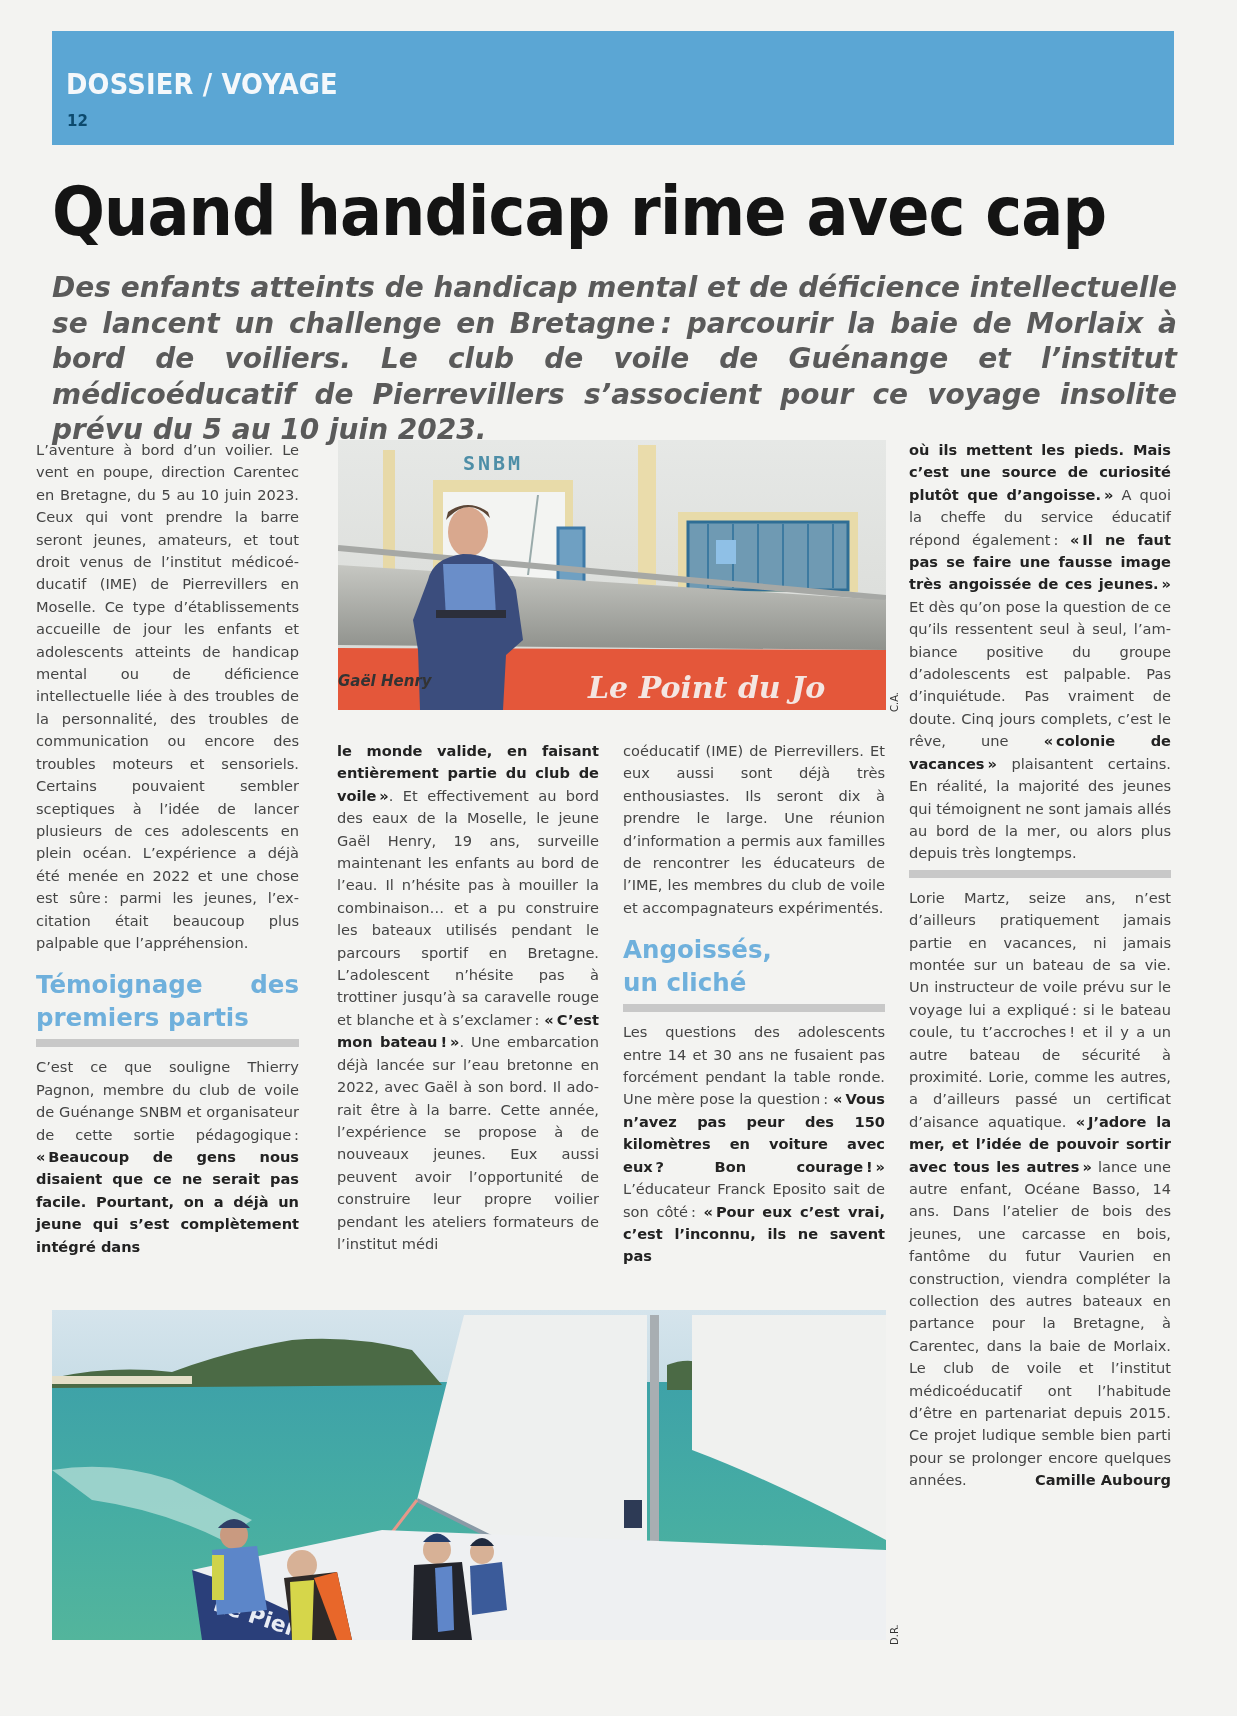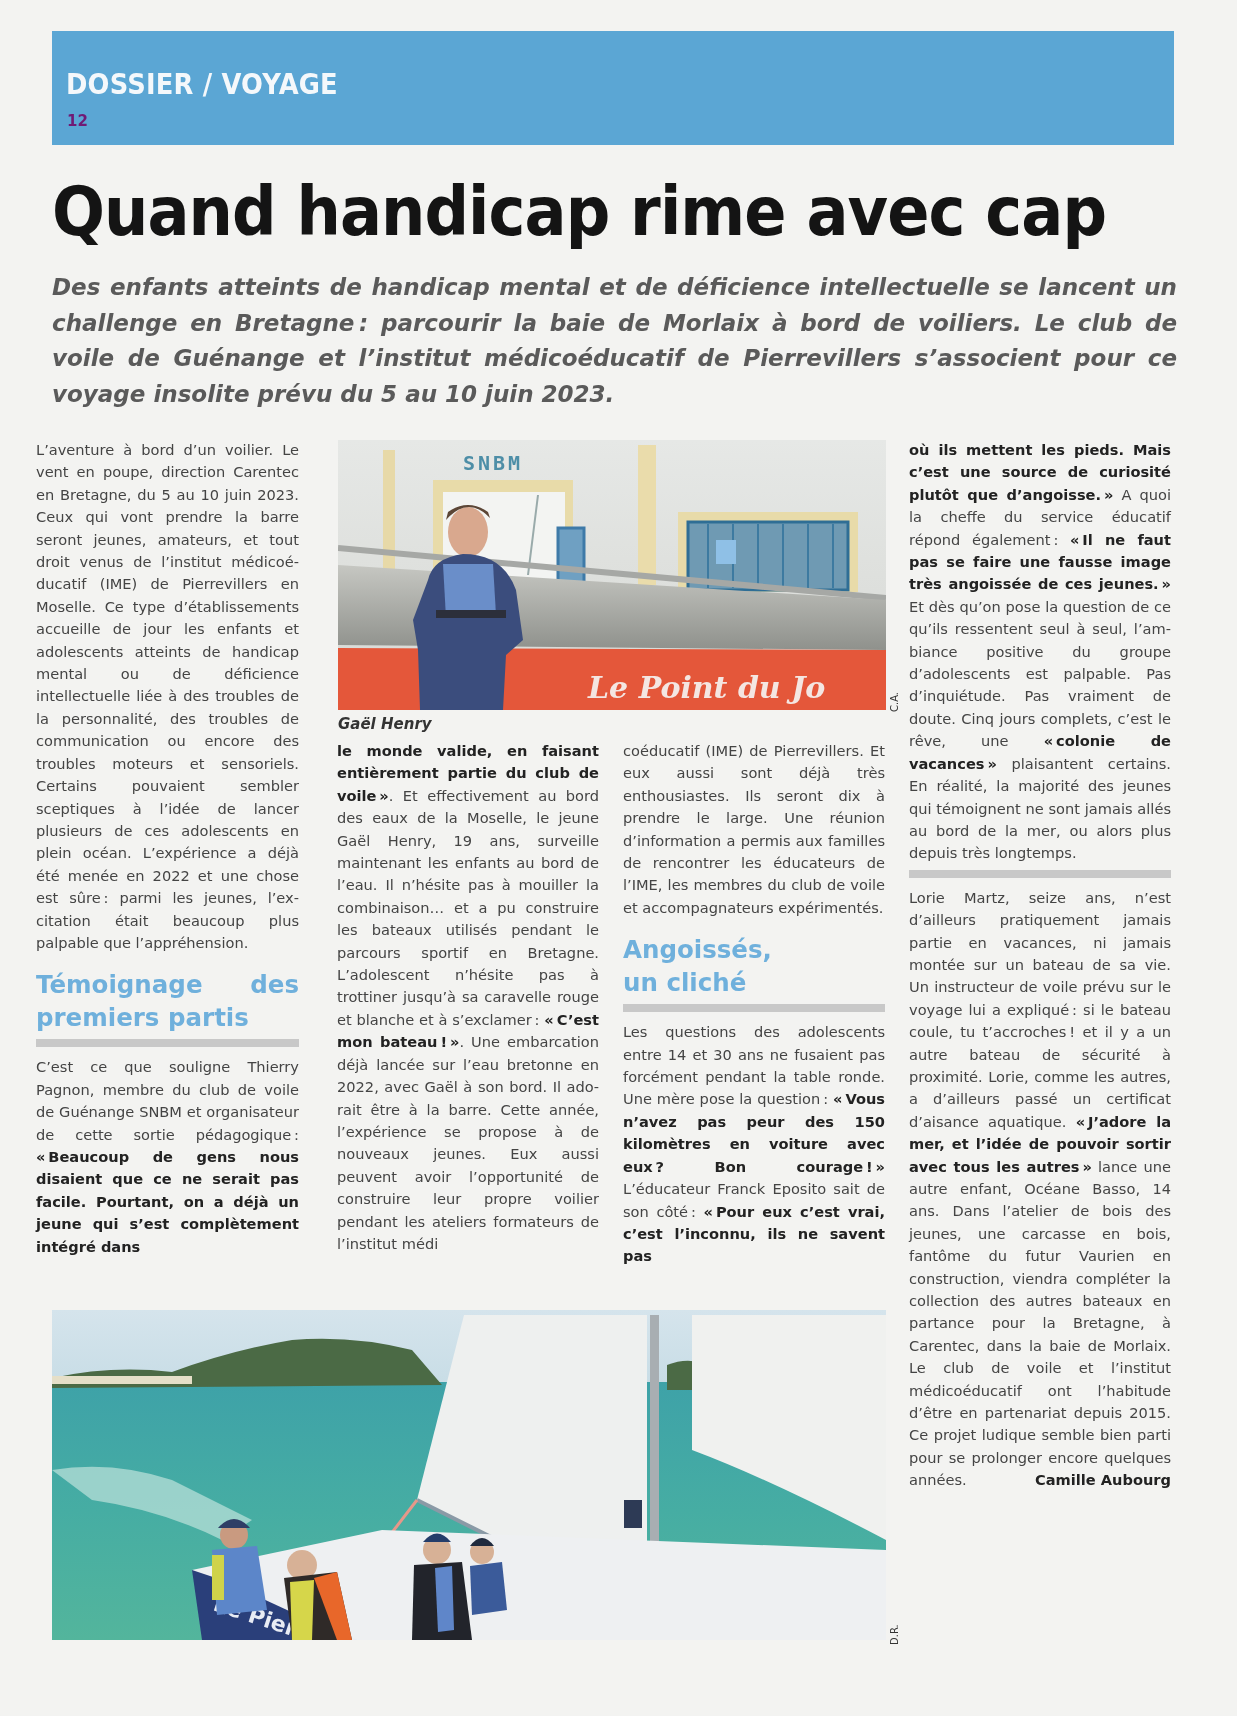--- a/index.html
+++ b/index.html
@@ -15,33 +15,33 @@
     background: #5ba6d4;
   }
   .banner .rubric {
     position: absolute; left: 14px; top: 37px;
     font-family: "DejaVu Sans", sans-serif; font-weight: bold;
     font-size: 28px; color: #f4f8fb; letter-spacing: 0.2px;
     transform: scaleX(0.92); transform-origin: left top;
   }
   .banner .pageno {
     position: absolute; left: 15px; top: 81px;
-    font-weight: bold; font-size: 15px; color: #701a75;
+    font-weight: bold; font-size: 15px; color: #0c4a6e;
   }
   .headline {
     position: absolute; left: 52px; top: 172px; width: 1130px;
     font-family: "DejaVu Sans", sans-serif; font-weight: bold;
     font-size: 67px; line-height: 80px; color: #141414; letter-spacing: -1px;
     white-space: nowrap;
     transform: scaleX(0.93); transform-origin: left top;
   }
   .chapo {
     position: absolute; left: 52px; top: 270px; width: 1125px;
     font-family: "DejaVu Sans", sans-serif; font-style: italic; font-weight: bold;
-    font-size: 23px; line-height: 35.5px; color: #5a5a5a;
+    font-size: 28px; line-height: 35.5px; color: #5a5a5a;
     text-align: justify;
   }
   .col {
     position: absolute;
     font-family: "DejaVu Sans", sans-serif;
     font-size: 14.6px; line-height: 22.4px; color: #444;
     text-align: justify; hyphens: manual;
   }
   .col p { margin: 0; }
   .col b { color: #222; }
@@ -53,21 +53,21 @@
     font-weight: bold; color: #6fb0dc; font-size: 24.5px; line-height: 33px;
     margin: 14px 0 0 0;
   }
   .subrule { height: 8px; background: #c8c8c8; margin: 5px 0 9px 0; }
   .photo {
     position: absolute; overflow: hidden;
   }
   .photo1 { left: 338px; top: 440px; width: 548px; height: 270px; background: #fdba74; }
   .photo2 { left: 52px; top: 1310px; width: 834px; height: 330px; background: #8cc4d4; }
   .caption {
-    position: absolute; left: 338px; top: 715px;
+    position: absolute; left: 338px; top: 672px;
     font-style: italic; font-weight: bold; font-size: 15px; color: #333;
   }
   .credit {
     position: absolute; font-size: 10px; color: #333;
     transform: rotate(-90deg); transform-origin: left top;
   }
   .credit1 { left: 889px; top: 712px; }
   .credit2 { left: 889px; top: 1645px; }
   .byline { font-weight: bold; color: #222; float: right; }
 </style>

